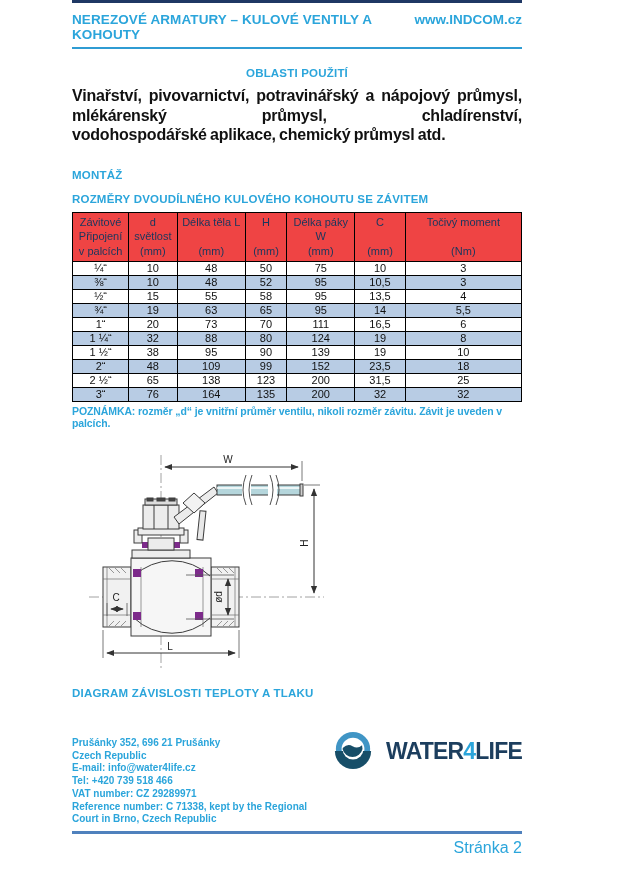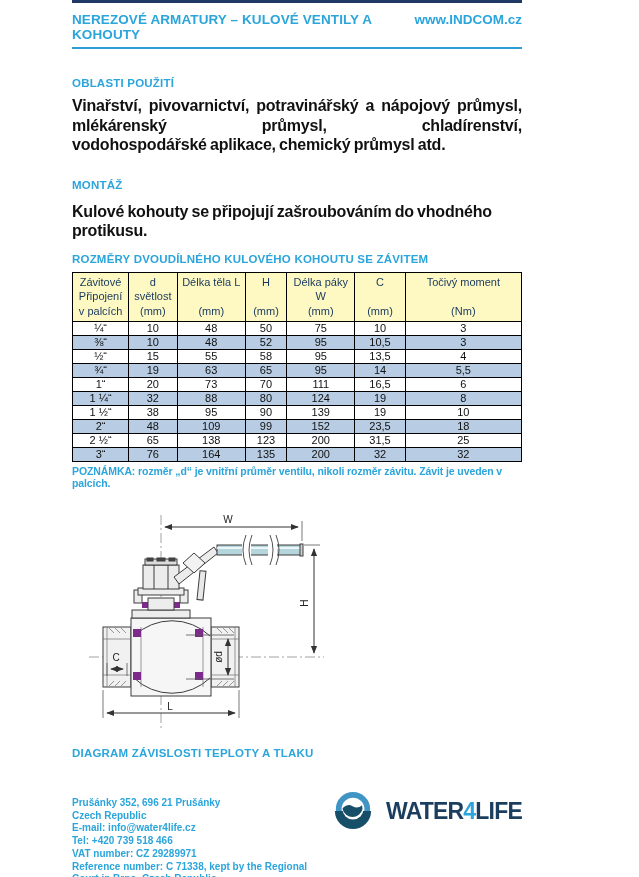--- a/index.html
+++ b/index.html
@@ -13,37 +13,37 @@
 
   
   .top-rule { height:3px; background:#1F3864; margin:0 69px 0 72px; }
   .doc-header { display:flex; justify-content:space-between; align-items:baseline;
     margin-top:9px; padding-bottom:5px; border-bottom:2px solid #2F9CD3; }
   .doc-title { color:#2BA5DB; font-weight:bold; font-size:13.5px; letter-spacing:0.1px; }
   .doc-site  { color:#2BA5DB; font-weight:bold; font-size:13.5px; }
 
   
   .sec-h { color:#2BA5DB; font-weight:bold; font-size:11.5px; letter-spacing:0.2px; }
-  .h-oblasti { margin-top:28px; }
+  .h-oblasti { margin-top:18px;text-align:center; }
   .h-montaz  { margin-top:24px; }
   .h-rozmery { margin-top:12px; }
   .h-diagram { margin-top:10px; }
 
   .body-text { color:#111; font-weight:bold; font-size:16px; line-height:19.5px;
     letter-spacing:-0.2px; word-spacing:-1px; }
   .para { margin-top:7px; }
   .para .jline { text-align:justify; text-align-last:justify; }
   .montaz-body { margin-top:11px; }
 
   
   table.dim-table { width:100%; border-collapse:collapse; margin-top:7px;
     table-layout:fixed; }
   .dim-table th, .dim-table td { border:1px solid #000; text-align:center;
     vertical-align:middle; }
-  .dim-table th { background:#fef9c3; color:#17375E; font-weight:500;
+  .dim-table th { background:#ef4444; color:#17375E; font-weight:500;
     font-size:11px; line-height:14.5px; white-space:pre-line; padding:2px 0 3px; }
   .dim-table td { font-size:11px; font-weight:500; color:#111;
     line-height:13px; padding:0; height:14px; }
   .dim-table tbody tr:nth-child(even) { background:#B8CCE4; }
   .col1{width:12.5%;} .col2{width:10.8%;} .col3{width:15.2%;} .col4{width:9.2%;}
   .col5{width:15.2%;} .col6{width:11.2%;} .col7{width:25.9%;}
 
   .note { margin-top:3px; color:#2BA5DB; font-weight:bold; font-size:10.5px;
     letter-spacing:-0.1px; }
 
@@ -74,21 +74,20 @@
       <span class="doc-site">www.INDCOM.cz</span>
     </div>
 
     <div class="sec-h h-oblasti">OBLASTI POUŽITÍ</div>
     <div class="body-text para">
       <div class="jline">Vinařství, pivovarnictví, potravinářský a nápojový průmysl, mlékárenský průmysl, chladírenství,</div>
       <div>vodohospodářské aplikace, chemický průmysl atd.</div>
     </div>
 
     <div class="sec-h h-montaz">MONTÁŽ</div>
-    <div class="body-text montaz-body">Kulové kohouty se připojují zašroubováním do vhodného protikusu.</div>
 
     <div class="sec-h h-rozmery">ROZMĚRY DVOUDÍLNÉHO KULOVÉHO KOHOUTU SE ZÁVITEM</div>
 
     <table class="dim-table">
       <colgroup>
         <col class="col1">
           <col class="col2">
           <col class="col3">
           <col class="col4">
         <col class="col5">

